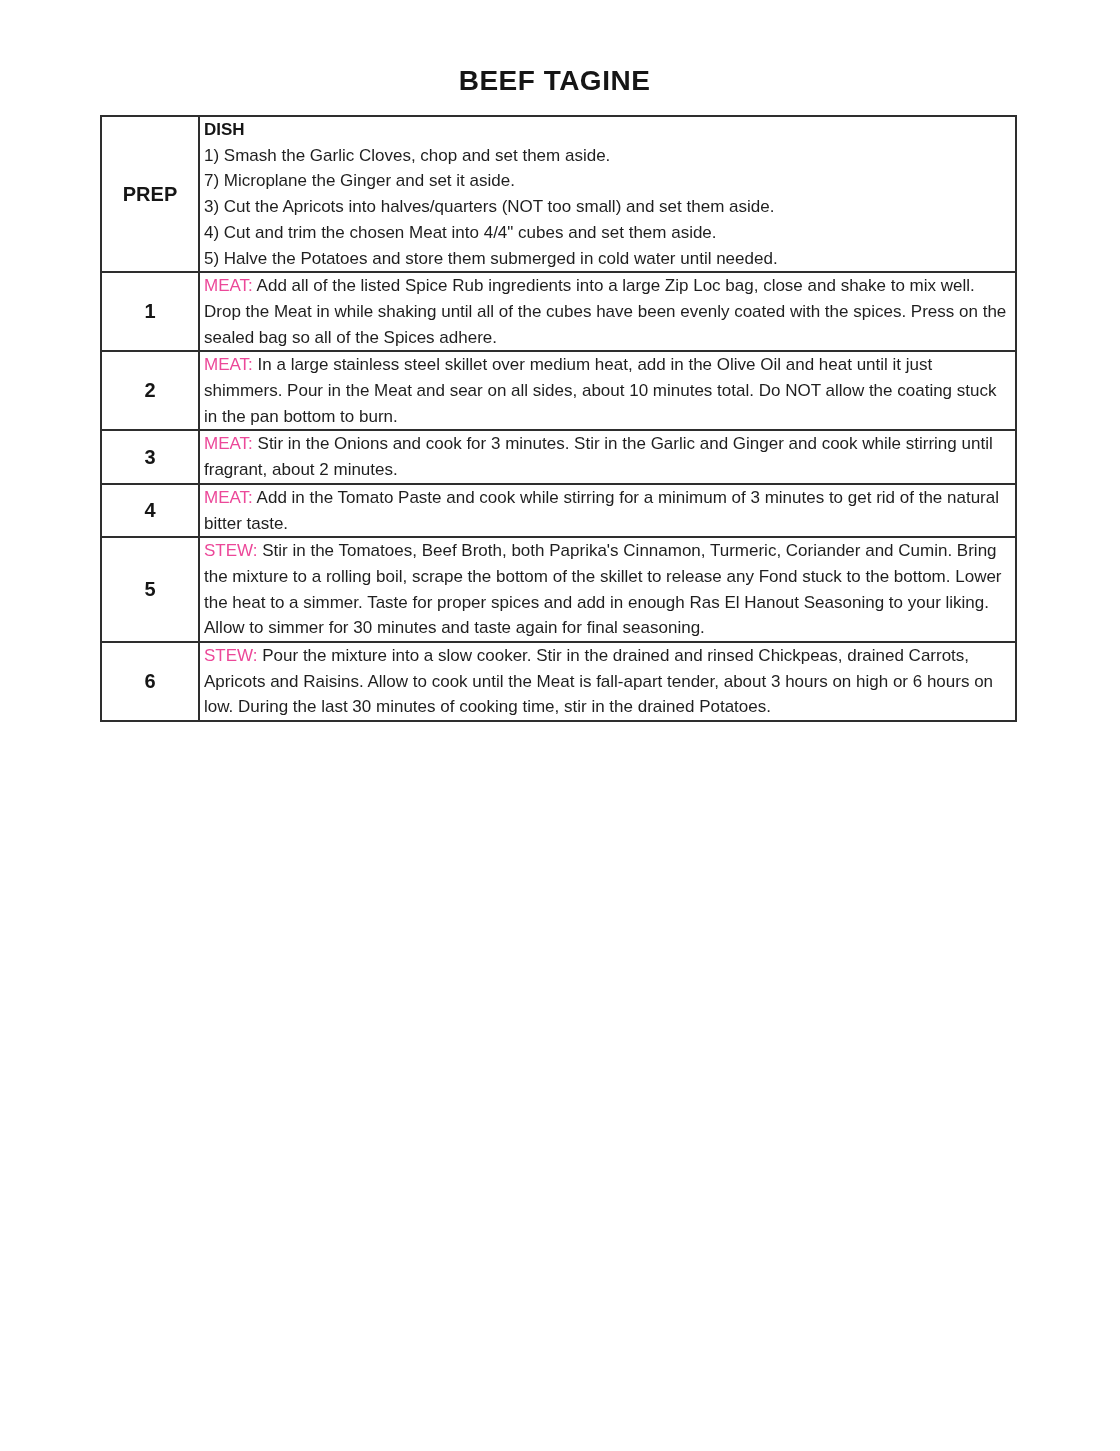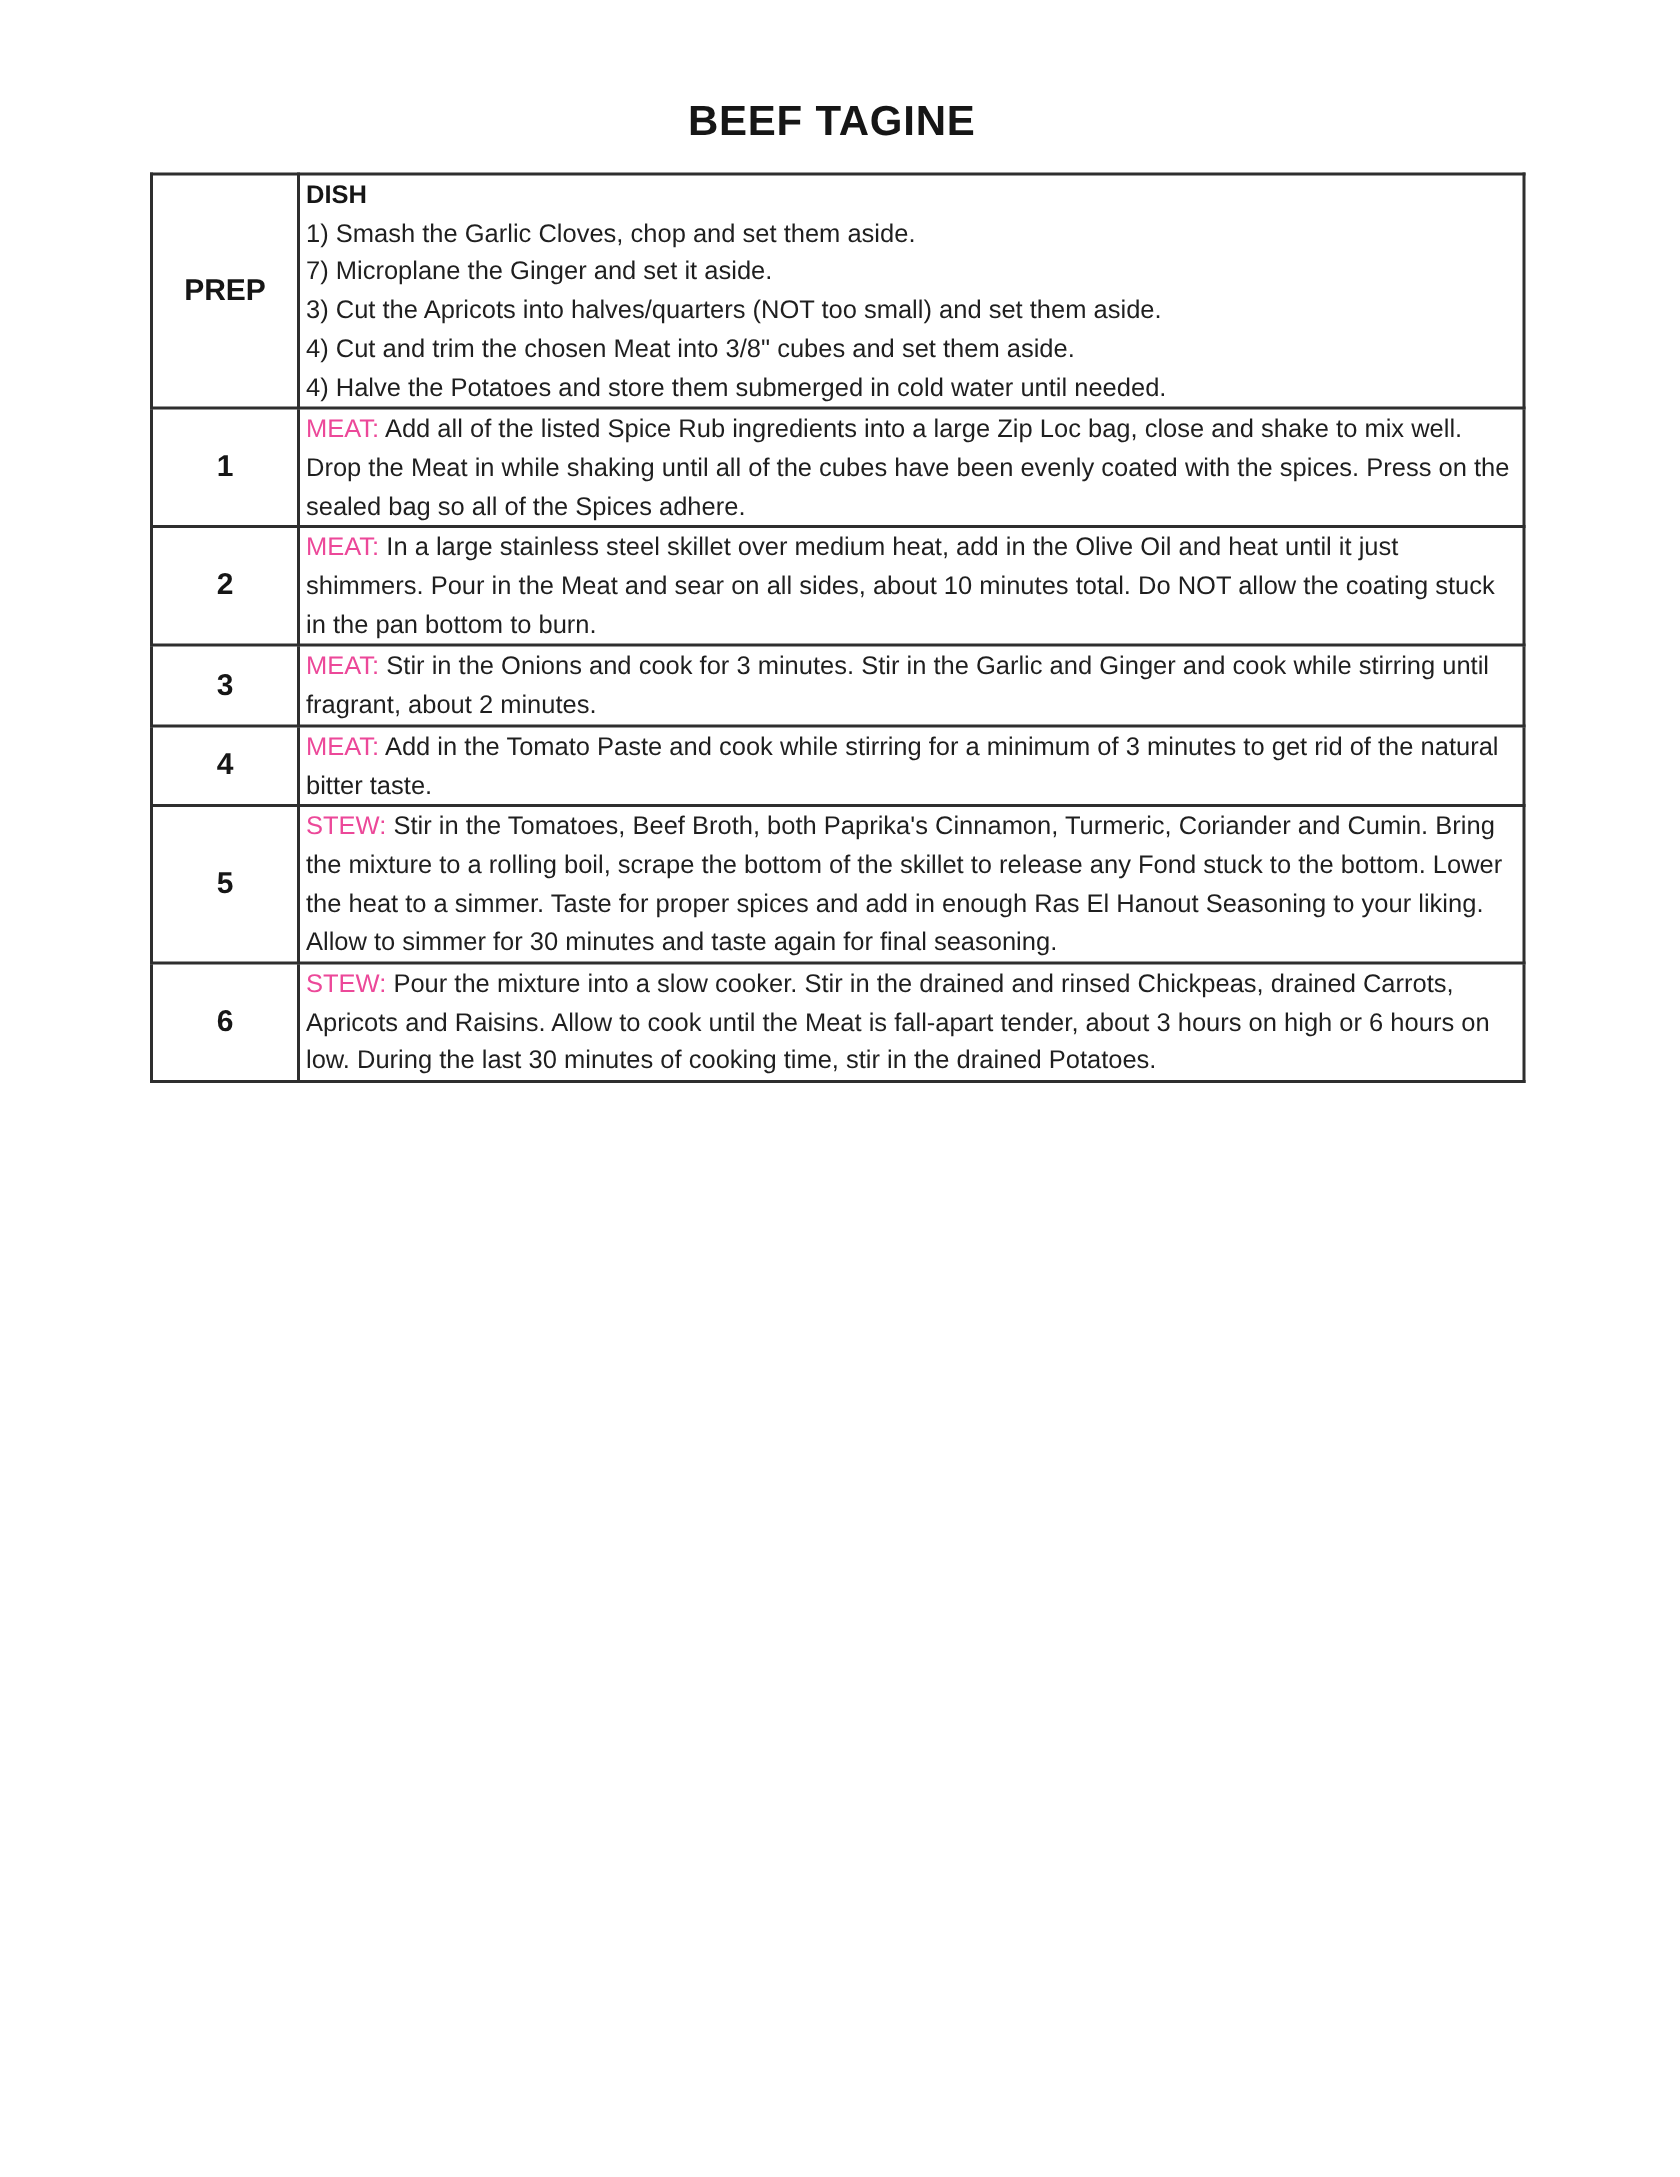--- a/index.html
+++ b/index.html
@@ -65,22 +65,22 @@
 
 <table class="recipe">
   <tbody>
       <tr>
     <td class="label-cell">PREP</td>
     <td class="content-cell">
       <div class="cell-heading">DISH</div>
       <div>1) Smash the Garlic Cloves, chop and set them aside.</div>
       <div>7) Microplane the Ginger and set it aside.</div>
       <div>3) Cut the Apricots into halves/quarters (NOT too small) and set them aside.</div>
-      <div>4) Cut and trim the chosen Meat into 3/8" cubes and set them aside.</div>
-      <div>4) Halve the Potatoes and store them submerged in cold water until needed.</div>
+      <div>4) Cut and trim the chosen Meat into 4/4" cubes and set them aside.</div>
+      <div>5) Halve the Potatoes and store them submerged in cold water until needed.</div>
     </td>
   </tr>
   <tr>
     <td class="label-cell">1</td>
     <td class="content-cell"><b>MEAT:</b> <span>Add all of the listed Spice Rub ingredients into a large Zip Loc bag, close and shake to mix well. Drop the Meat in while shaking until all of the cubes have been evenly coated with the spices. Press on the sealed bag so all of the Spices adhere.</span></td>
   </tr>
   <tr>
     <td class="label-cell">2</td>
     <td class="content-cell"><b>MEAT:</b> <span>In a large stainless steel skillet over medium heat, add in the Olive Oil and heat until it just shimmers. Pour in the Meat and sear on all sides, about 10 minutes total. Do NOT allow the coating stuck in the pan bottom to burn.</span></td>
   </tr>

